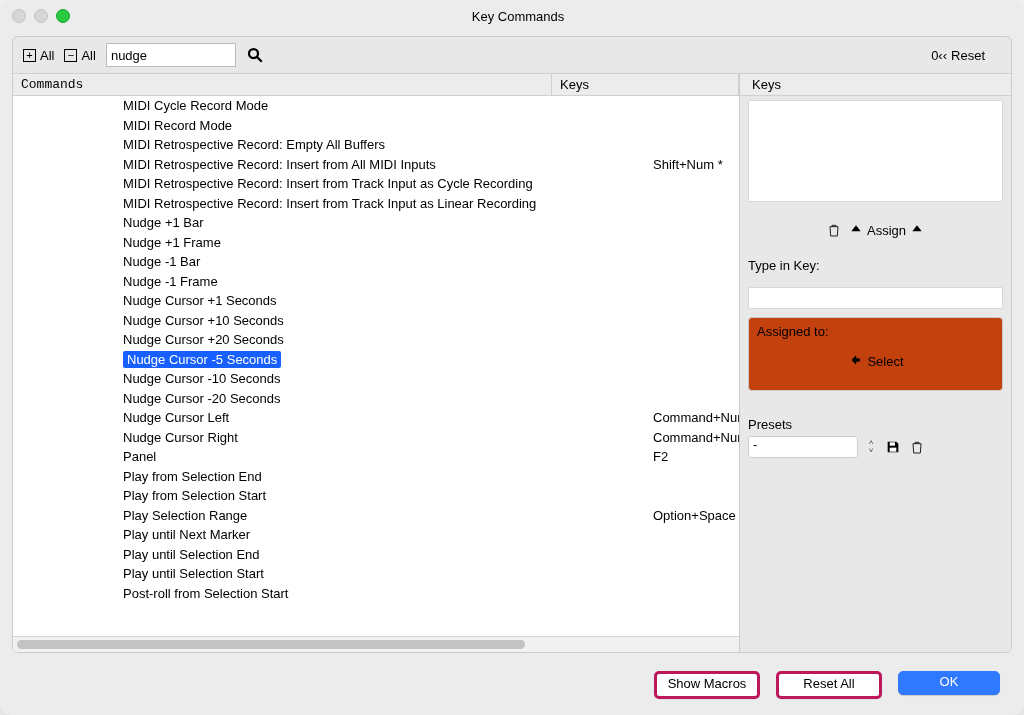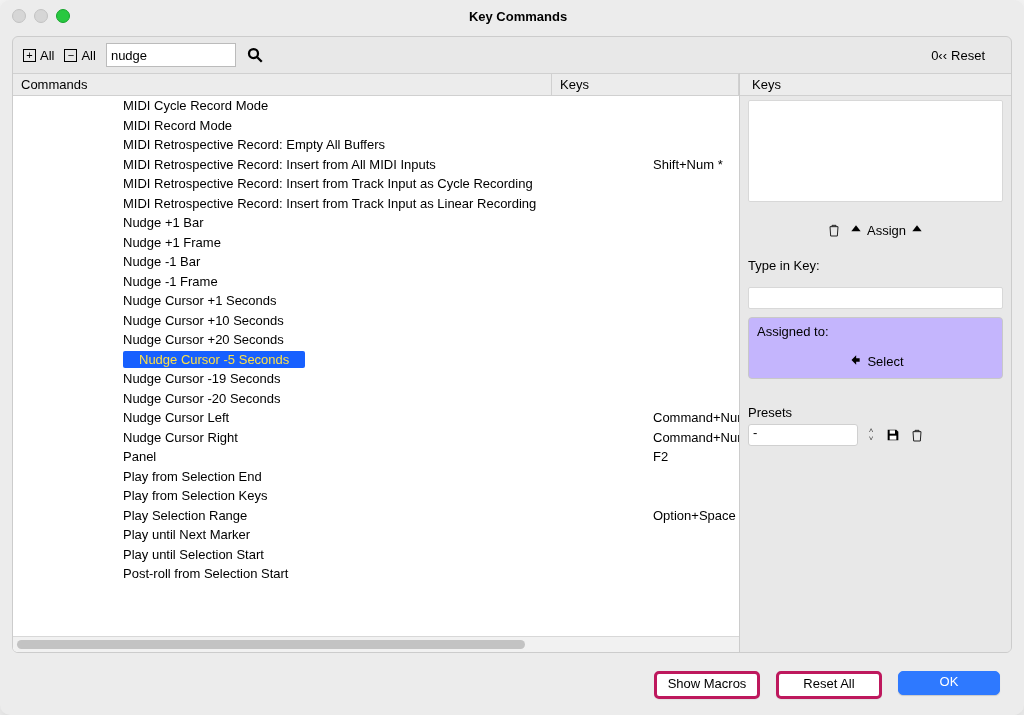--- a/index.html
+++ b/index.html
@@ -40,21 +40,21 @@
     height: 12px;
     border-radius: 50%;
   }
   .dot.close { background: #d6d6d6; border:1px solid #c2c2c2; }
   .dot.min   { background: #d6d6d6; border:1px solid #c2c2c2; }
   .dot.max   { background: #28c840; border:1px solid #17a32d; }
   .window-title {
     position: absolute;
     left: 12px; right: 0;
     text-align: center;
-    font-weight: 700;
+    font-weight: 400;
     font-size: 13px;
     pointer-events: none;
   }
 
   .content-frame {
     margin: 4px 12px 8px 12px;
     flex: 1;
     border: 1px solid #ccc;
     border-radius: 6px;
     background: #e8e8e8;
@@ -124,21 +124,21 @@
     display: flex;
     background: #ececec;
     border-top: 1px solid #d0d0d0;
     border-bottom: 1px solid #d0d0d0;
     font-size: 13px;
   }
   .table-head .th {
     padding: 3px 8px;
     border-right: 1px solid #d0d0d0;
   }
-  .th-commands { flex: 0 0 522px; }
+  .th-commands { flex: 0 0 522px; font-family: Liberation Mono, monospace; }
   .th-keys { flex: 1; border-right: none; }
 
   .rows-wrap {
     flex: 1;
     overflow-y: auto;
     overflow-x: hidden;
     position: relative;
   }
   .rows {
     font-size: 13px;
@@ -155,22 +155,22 @@
     overflow: hidden;
     text-overflow: ellipsis;
     margin-left: 28px;
   }
   .row .key {
     flex: 1;
     padding-left: 8px;
   }
   .row.selected .cmd span {
     background: #1760ff;
-    color: #fde047;
-    padding: 1px 16px;
+    color: #ffffff;
+    padding: 1px 4px;
     border-radius: 2px;
   }
 
   .hscroll {
     height: 15px;
     background: #f1f1f1;
     border-top: 1px solid #d8d8d8;
     position: relative;
   }
   .hscroll .thumb {
@@ -217,24 +217,24 @@
   }
   .label-row { font-size:13px; margin: 12px 0; }
   .typein-box {
     background: #fff;
     border: 1px solid #d8d8d8;
     height: 20px;
     margin-top: 2px;
     border-radius: 2px;
   }
   .assigned-box {
-    background: #c4b5fd;
+    background: #c2410c;
     border: 1px solid #c8c8c8;
     border-radius: 4px;
-    padding: 6px 8px 8px 8px;
+    padding: 6px 8px 20px 8px;
     margin-top: 8px;
   }
   .assigned-box .atitle { font-size:13px; }
   .select-row {
     display:flex;
     align-items:center;
     justify-content:center;
     gap:4px;
     margin-top: 14px;
   }
@@ -402,21 +402,21 @@
               </div>
               <div class="row">
                 <div class="cmd"><span>Nudge Cursor +20 Seconds</span></div>
                 <div class="key"></div>
               </div>
               <div class="row selected">
                 <div class="cmd"><span>Nudge Cursor -5 Seconds</span></div>
                 <div class="key"></div>
               </div>
               <div class="row">
-                <div class="cmd"><span>Nudge Cursor -19 Seconds</span></div>
+                <div class="cmd"><span>Nudge Cursor -10 Seconds</span></div>
                 <div class="key"></div>
               </div>
               <div class="row">
                 <div class="cmd"><span>Nudge Cursor -20 Seconds</span></div>
                 <div class="key"></div>
               </div>
               <div class="row">
                 <div class="cmd"><span>Nudge Cursor Left</span></div>
                 <div class="key">Command+Num -</div>
               </div>
@@ -426,29 +426,33 @@
               </div>
               <div class="row">
                 <div class="cmd"><span>Panel</span></div>
                 <div class="key">F2</div>
               </div>
               <div class="row">
                 <div class="cmd"><span>Play from Selection End</span></div>
                 <div class="key"></div>
               </div>
               <div class="row">
-                <div class="cmd"><span>Play from Selection Keys</span></div>
+                <div class="cmd"><span>Play from Selection Start</span></div>
                 <div class="key"></div>
               </div>
               <div class="row">
                 <div class="cmd"><span>Play Selection Range</span></div>
                 <div class="key">Option+Space</div>
               </div>
               <div class="row">
                 <div class="cmd"><span>Play until Next Marker</span></div>
+                <div class="key"></div>
+              </div>
+              <div class="row">
+                <div class="cmd"><span>Play until Selection End</span></div>
                 <div class="key"></div>
               </div>
               <div class="row">
                 <div class="cmd"><span>Play until Selection Start</span></div>
                 <div class="key"></div>
               </div>
               <div class="row">
                 <div class="cmd"><span>Post-roll from Selection Start</span></div>
                 <div class="key"></div>
               </div>

